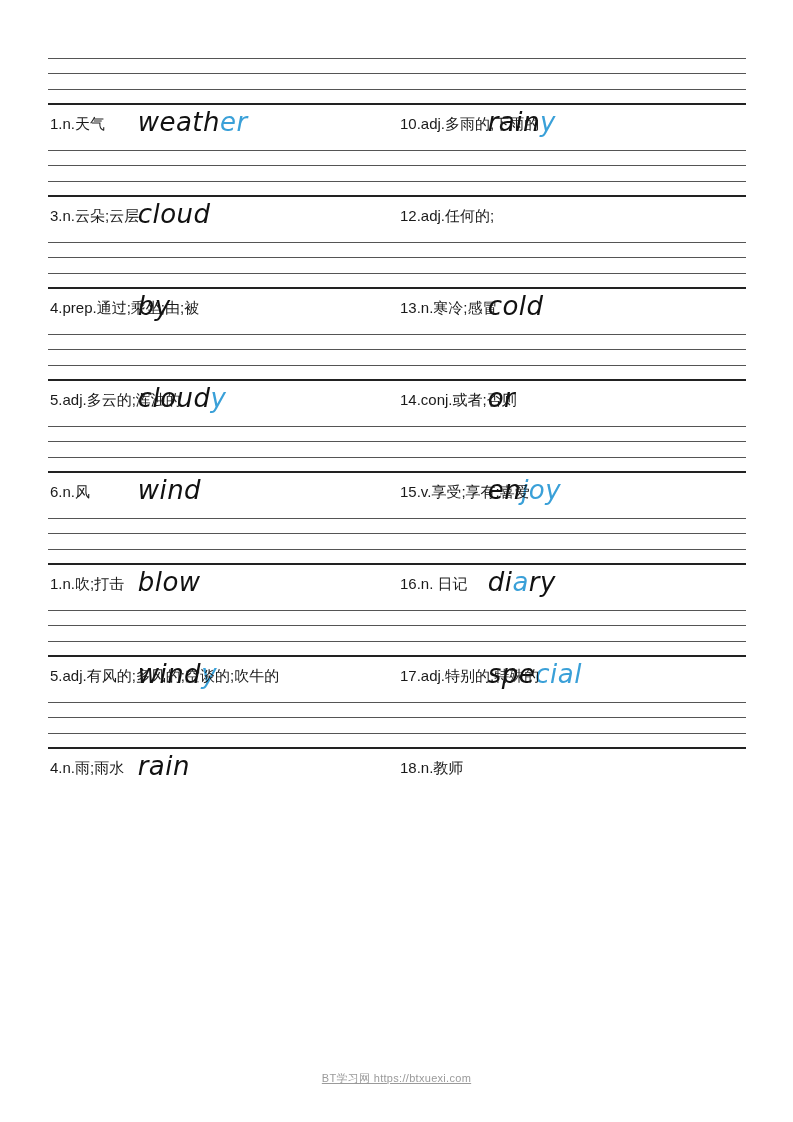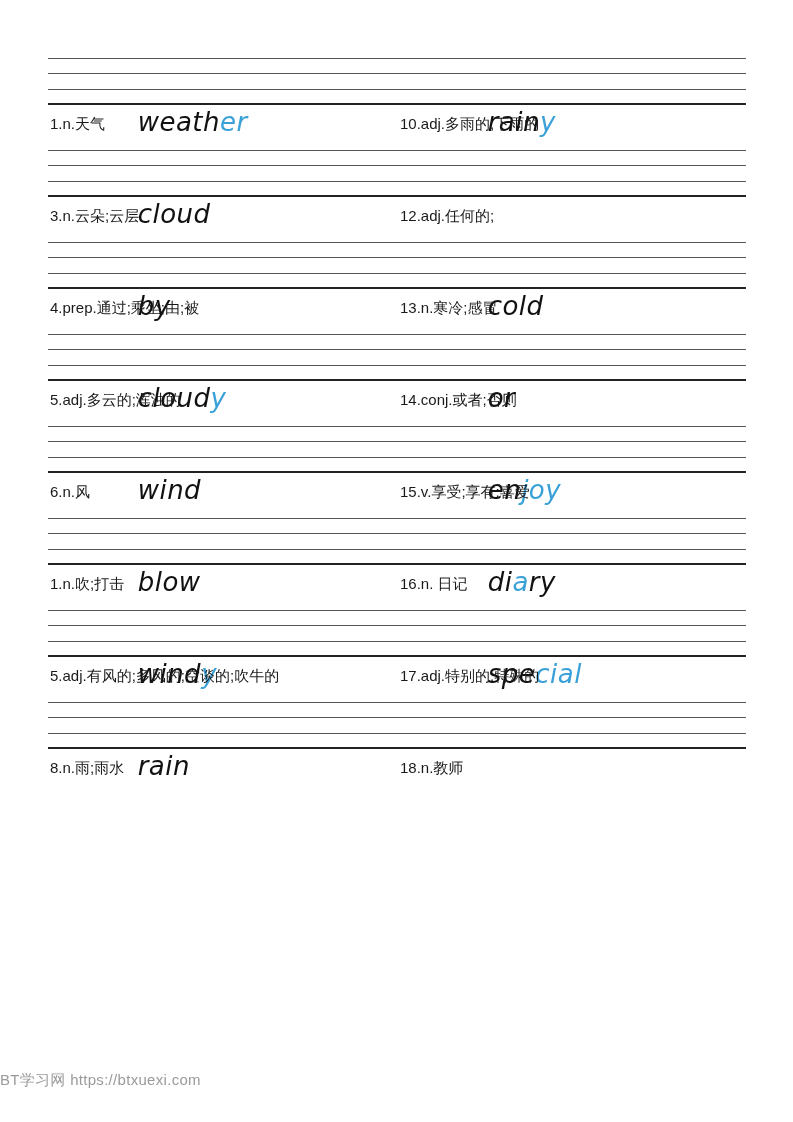--- a/index.html
+++ b/index.html
@@ -33,22 +33,23 @@
   .wr{left:352px;}
   .wp[data-color="blue"]{color:var(--accent,#3aa0d8);}
   
   .defs{position:absolute;top:57px;left:0;right:0;height:20px;
         font-size:15px;line-height:18px;color:var(--text,#1a1a1a);}
   .dl{position:absolute;left:2px;white-space:pre;}
   .dr{position:absolute;left:352px;white-space:pre;}
   
   .footer{
     position:absolute;left:0;right:0;top:1071px;
-    text-align:left;font-size:15px;color:var(--footer,#999);
+    text-align:center;font-size:11px;color:var(--footer,#999);
     letter-spacing:0.3px;
+    text-decoration:underline;
   }
 </style>
 </head>
 <body>
 
 <div class="page">
   <div class="sheet">
 
     <div class="row">
       <div class="ruled">
@@ -185,21 +186,21 @@
       <div class="ruled">
         <i class="rl r1"></i>
         <i class="rl r2"></i>
         <i class="rl r3"></i>
         <i class="rl r4"></i>
         <div class="word wl">
           <span class="wp" data-color="black">rain</span><span class="wp"></span><span class="wp"></span>
         </div>
       </div>
       <div class="defs">
-        <span class="dl">8.n.雨;雨水</span>
+        <span class="dl">4.n.雨;雨水</span>
         <span class="dr">18.n.教师</span>
       </div>
     </div>
 
   </div>
 
   <div class="footer">
     <span>BT学习网 https://btxuexi.com</span>
   </div>
 </div>

